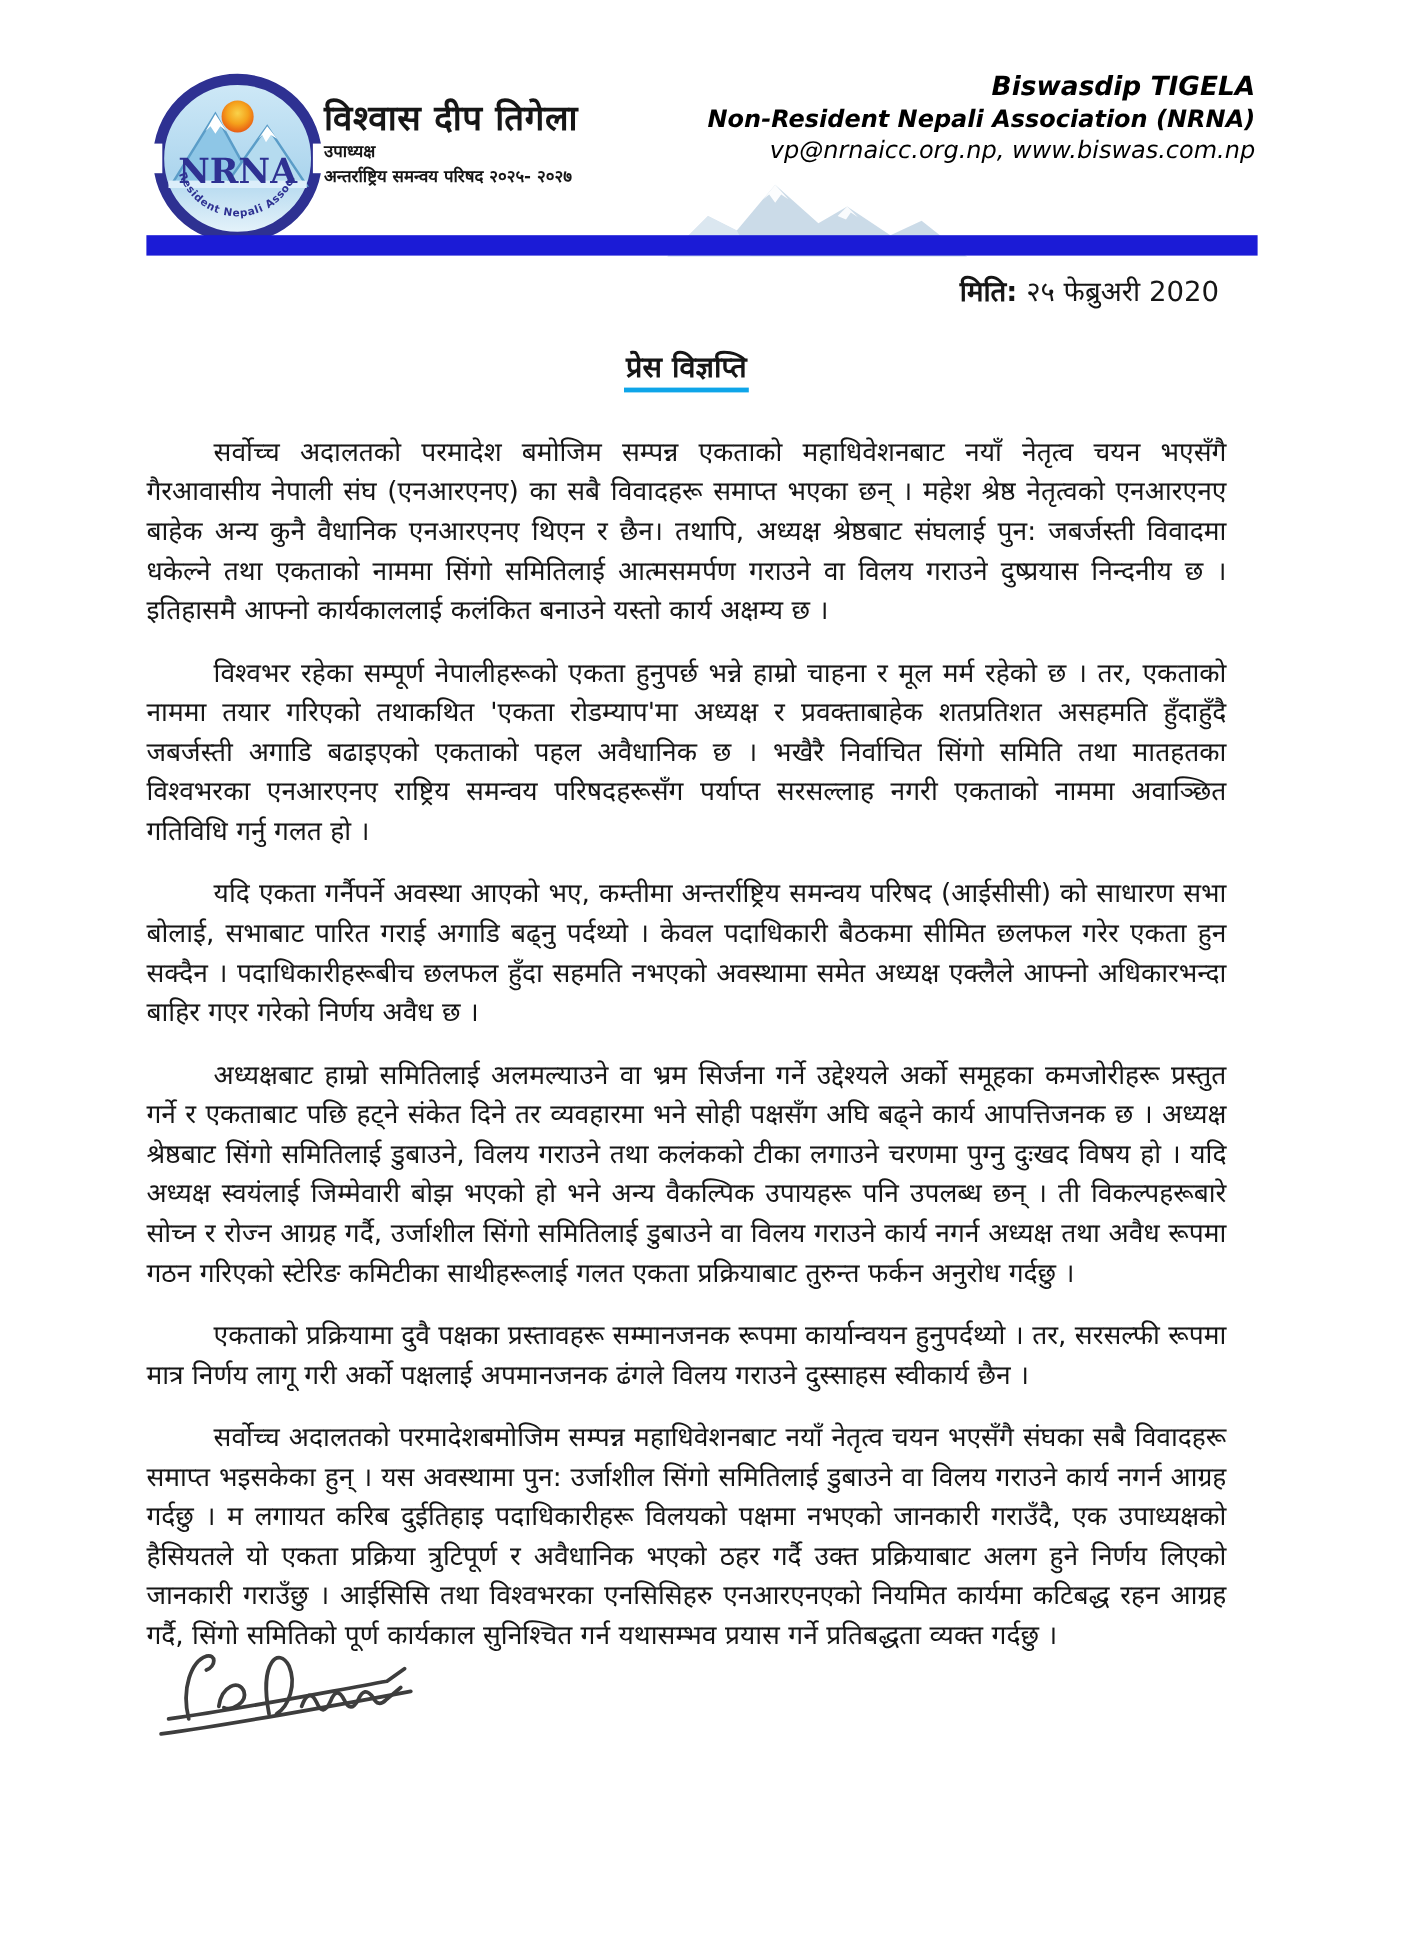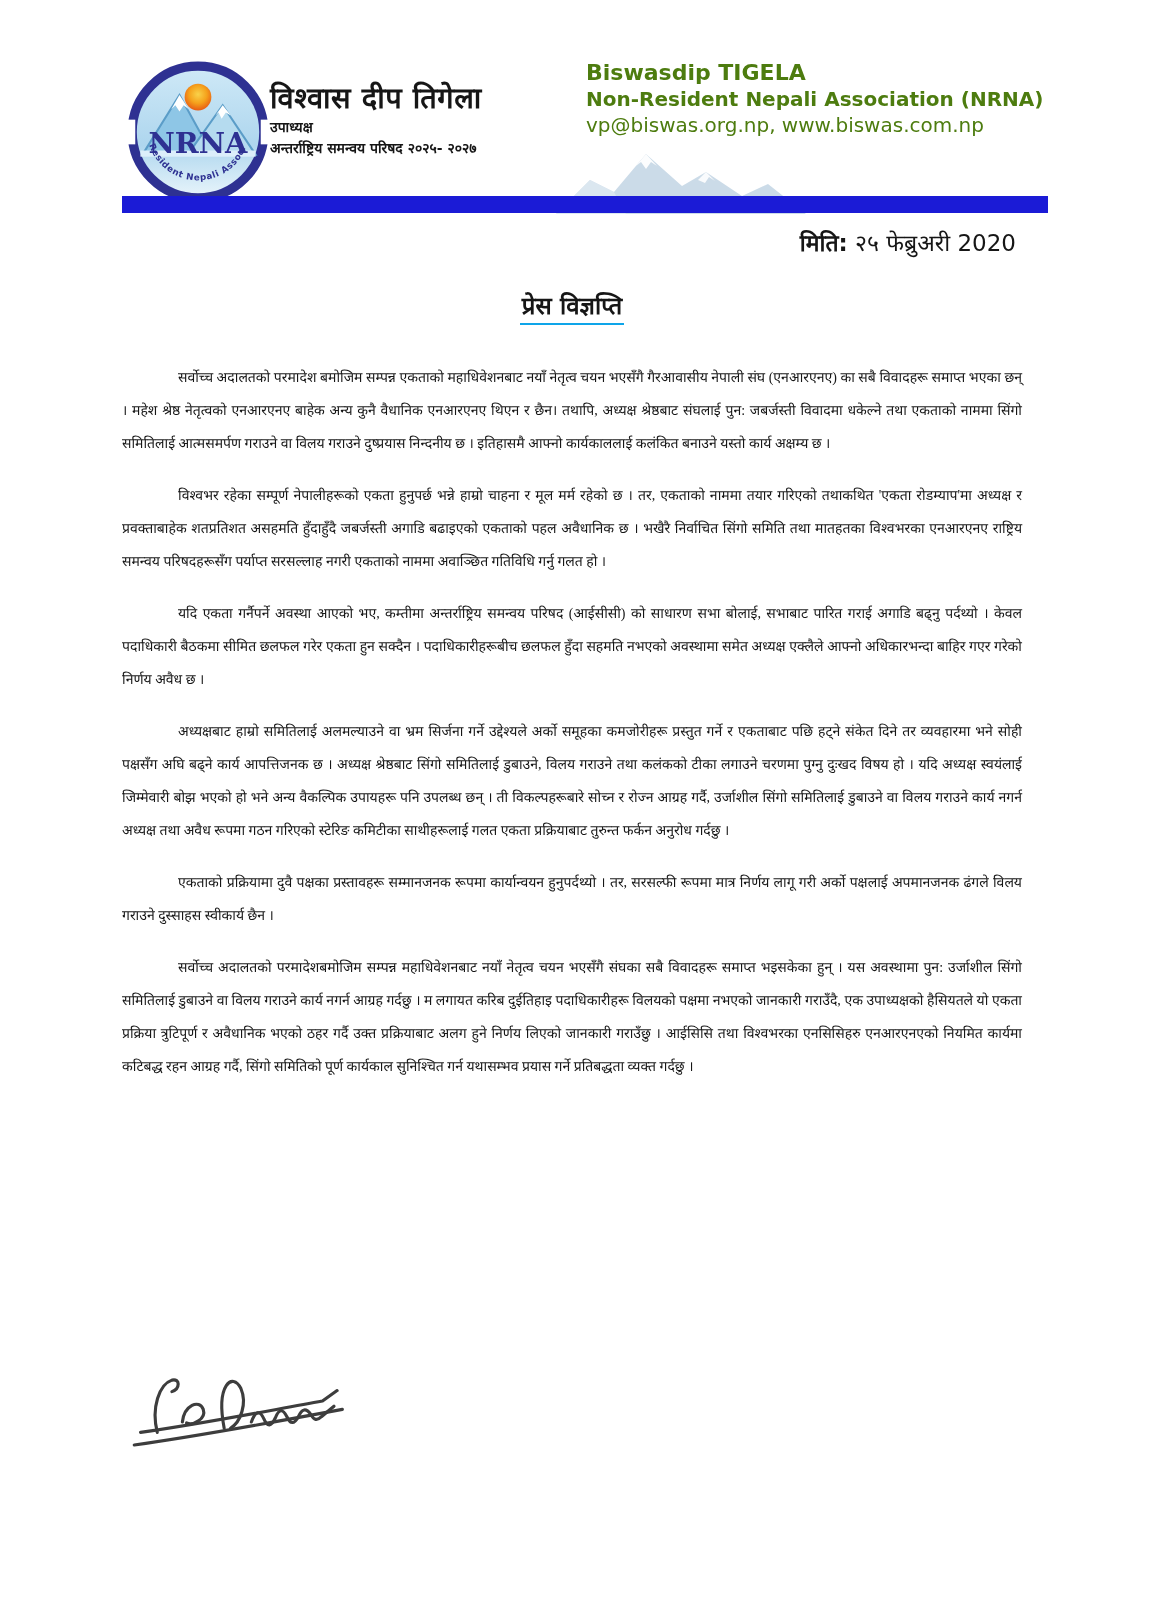--- a/index.html
+++ b/index.html
@@ -15,42 +15,41 @@
   
   .logo{position:absolute;left:126px;top:60px;width:144px;height:144px;}
   .lh-nepali{
     position:absolute;top:80px;right:573px;width:330px;
     text-align:left;line-height:1.25;white-space:nowrap;
   }
   .np-name{font-size:29px;font-weight:bold;letter-spacing:.5px;margin-bottom:3px;}
   .np-line{font-size:14px;font-weight:600;margin-top:3px;}
   .lh-english{
     position:absolute;top:60px;right:127px;width:460px;
-    text-align:left;line-height:26px;white-space:nowrap;
-    font-size:20px;color:#4d7c0f;
+    text-align:right;line-height:26px;white-space:nowrap;
+    font-size:20px;color:#000000;font-style:italic;
   }
   .en-name{font-size:22px;font-weight:bold;}
   .en-bold{font-weight:bold;}
   .watermark{position:absolute;left:556px;top:150px;width:250px;height:64px;opacity:.85;}
   .blue-bar{
     position:absolute;left:122px;top:196px;width:926px;height:17px;
     background:#1b1bd6;
   }
   
   .body-block{position:absolute;left:122px;top:226px;width:900px;}
   .date-line{text-align:right;font-size:23px;padding-right:6px;}
   .date-label{font-weight:bold;margin-left:30px;}
   .doc-title{text-align:center;margin:30px 0 0 0;font-size:24px;font-weight:bold;}
-  .doc-title span{border-bottom:2px solid #0ea5e9;padding:0 2px 3px 2px;}
+  .doc-title span{border-bottom:4px solid #0ea5e9;padding:0 2px 3px 2px;}
   .paras{margin-top:40px;}
   .paras p{
-    font-size:14px;line-height:33px;
+    font-size:22px;line-height:33px;
     text-align:justify;text-indent:56px;
     margin:10px 0 19px 0;
-    font-family:Liberation Serif, serif;
   }
   .signature{position:absolute;left:128px;top:1340px;width:230px;height:120px;}
 </style>
 </head>
 <body>
 
 <div class="page">
 
   <header>
 
@@ -90,21 +89,21 @@
 
     <div class="lh-nepali">
       <div class="np-name">विश्वास दीप तिगेला</div>
       <div class="np-line">उपाध्यक्ष</div>
       <div class="np-line">अन्तर्राष्ट्रिय समन्वय परिषद २०२५- २०२७</div>
     </div>
 
     <div class="lh-english">
       <div class="en-name">Biswasdip TIGELA</div>
       <div class="en-bold">Non-Resident Nepali Association (NRNA)</div>
-      <div>vp@biswas.org.np, www.biswas.com.np</div>
+      <div>vp@nrnaicc.org.np, www.biswas.com.np</div>
     </div>
 
     <div class="watermark">
       <svg viewBox="0 0 250 64" width="250" height="64">
         <polygon points="0,64 34,30 58,42 90,4 126,36 150,22 186,46 212,34 250,64" fill="#c3d5e4"></polygon>
         <polygon points="80,16 90,4 101,16 95,12 90,19 85,12" fill="#ffffff" opacity=".95"></polygon>
         <polygon points="142,30 150,22 159,31 153,27 149,33" fill="#ffffff" opacity=".9"></polygon>
         <polygon points="0,64 34,30 58,42 70,64" fill="#d9e6f0" opacity=".8"></polygon>
       </svg>
     </div>

